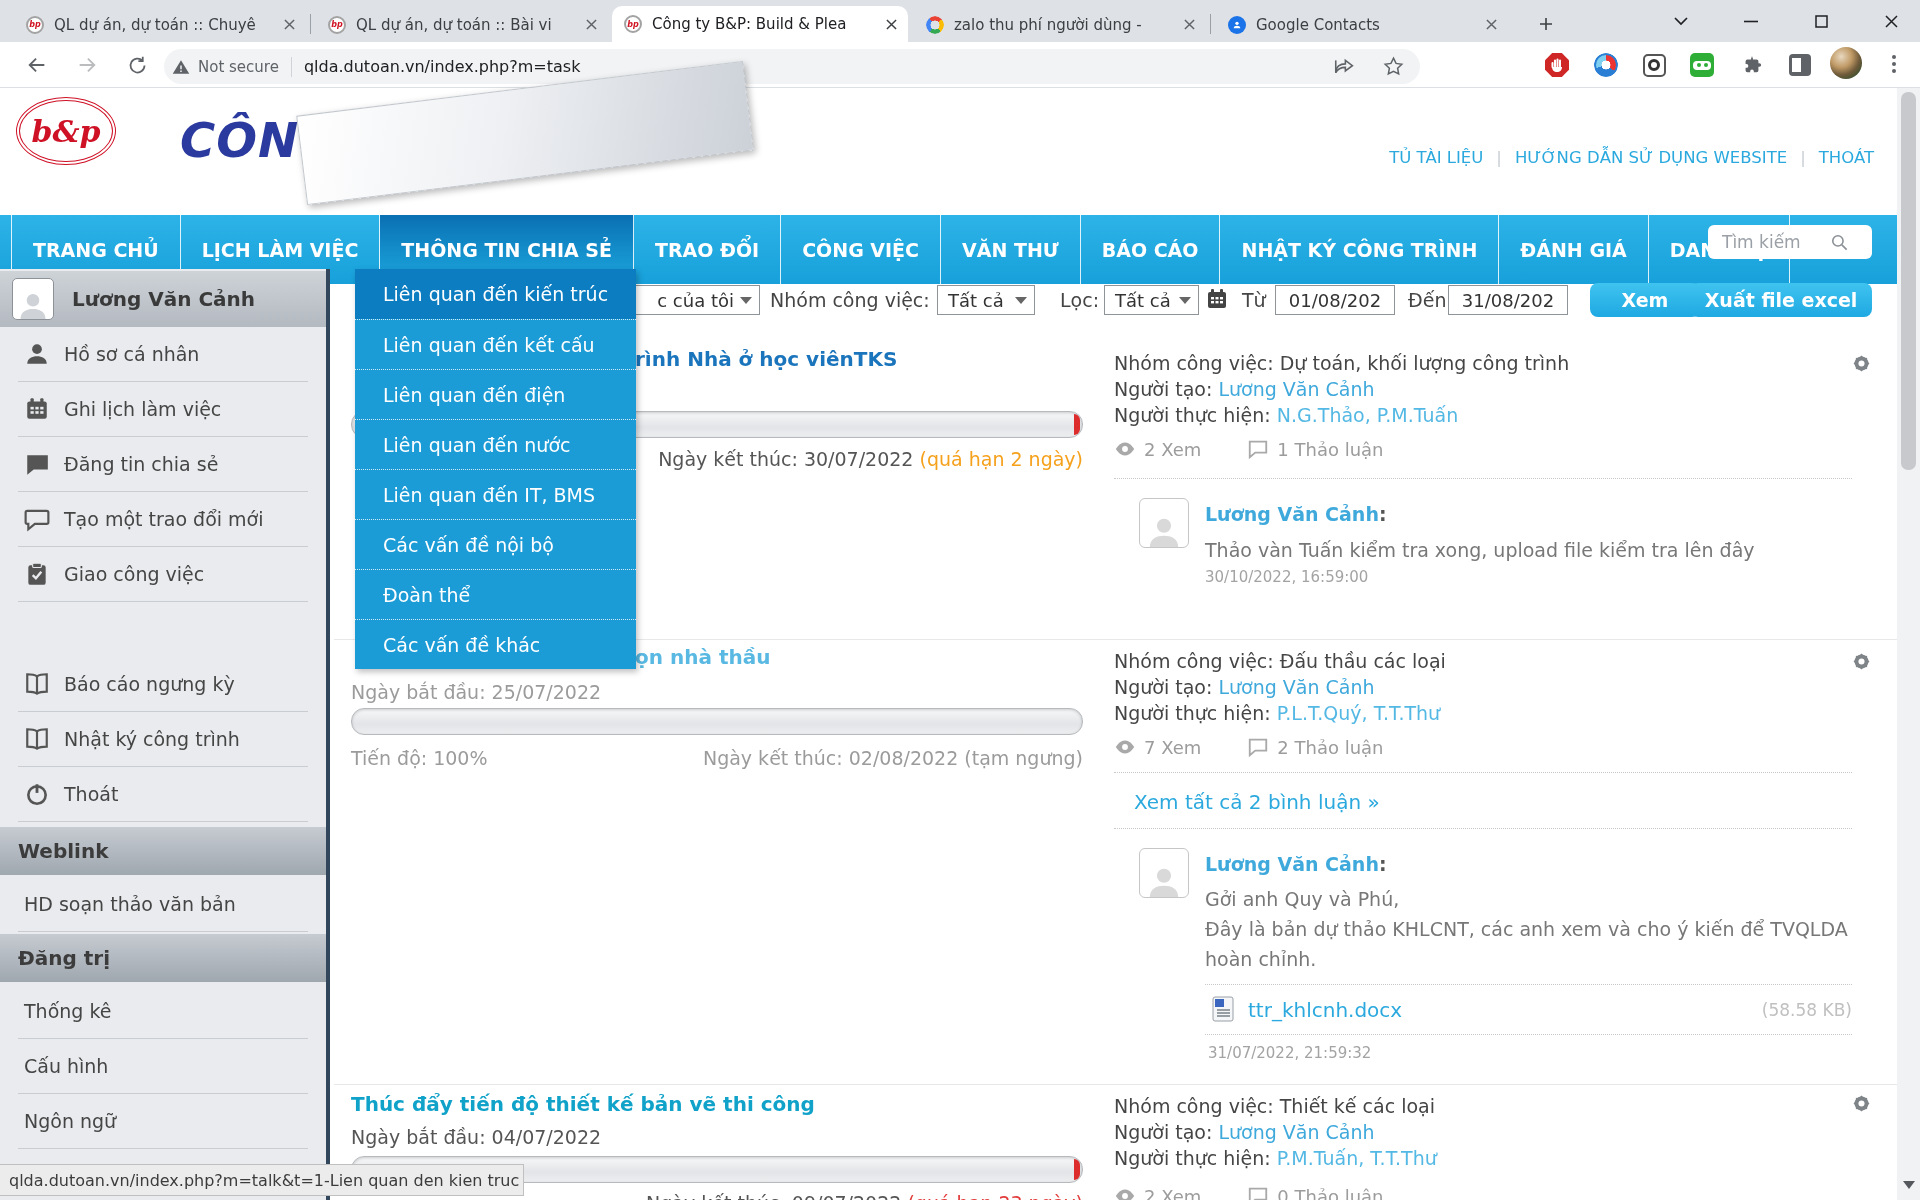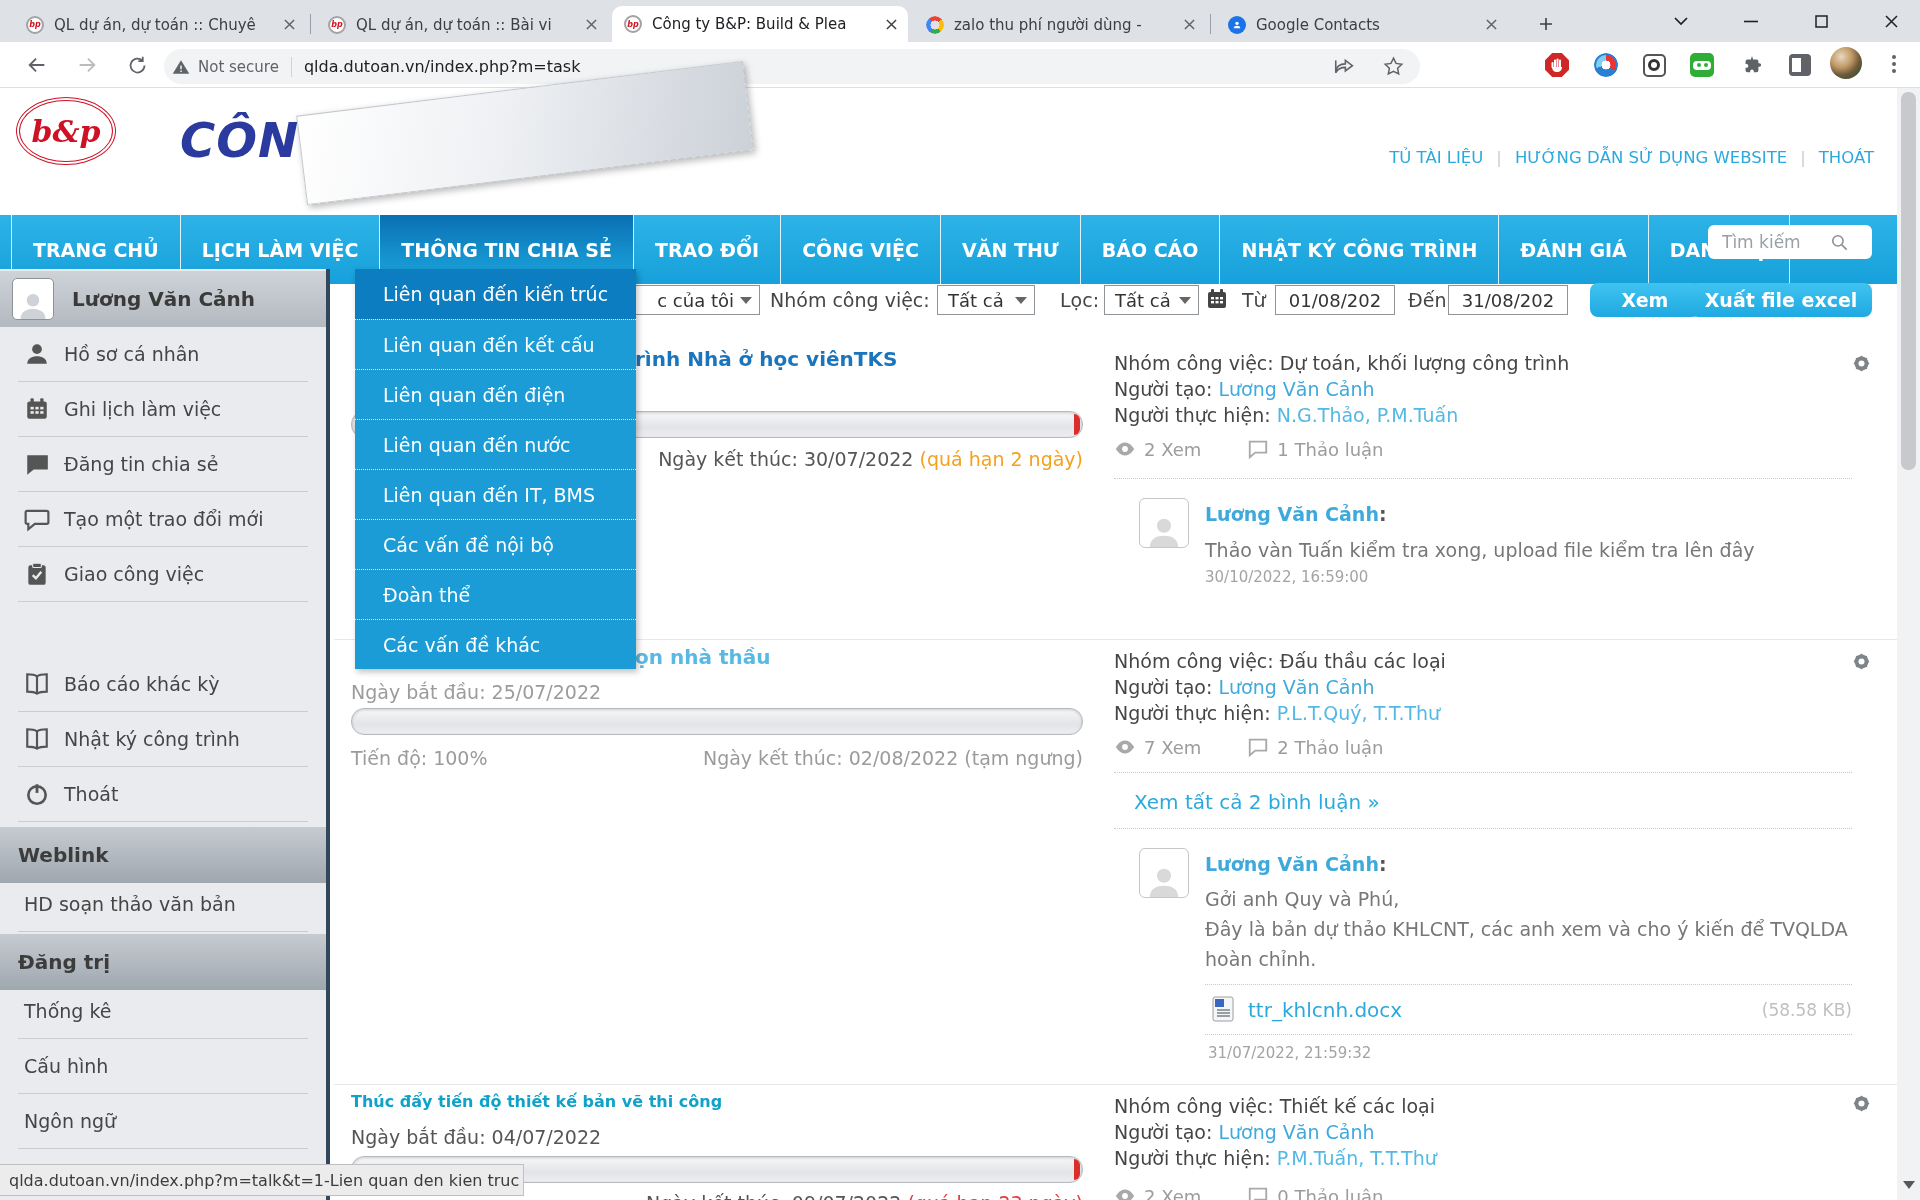--- a/index.html
+++ b/index.html
@@ -57,32 +57,32 @@
   
   .sidebar{left:0;top:269px;width:330px;height:931px;background:#e9ebee;border-right:4px solid #33475c;z-index:20;}
   .userhead{left:0;top:2px;width:326px;height:56px;background:linear-gradient(#ced3d8,#b3b9c0);display:flex;align-items:center;}
   .uavatar{width:42px;height:42px;margin-left:12px;background:#fff;border:1px solid #8d9298;border-radius:5px;display:flex;align-items:flex-end;justify-content:center;overflow:hidden;}
   .uname{margin-left:18px;font-size:20px;font-weight:bold;color:#3a3a3a;}
   .sitem{left:0;width:326px;height:55px;display:flex;align-items:center;}
   .sitem .inner{margin:0 18px;width:290px;height:100%;display:flex;align-items:center;border-bottom:1px solid #c9cdd2;}
   .sitem .sico{width:26px;height:26px;color:#555;margin-left:6px;flex:none;}
   .sitem .slabel{margin-left:14px;font-size:19px;color:#454545;white-space:nowrap;}
   .sitem.noicon .slabel{margin-left:6px;}
-  .sechead{left:0;width:326px;height:56px;background:linear-gradient(#c6cbd1,#9fa7af);display:flex;align-items:center;padding-left:18px;font-size:20px;font-weight:bold;color:#3c3c3c;}
+  .sechead{left:0;width:326px;height:48px;background:linear-gradient(#c6cbd1,#9fa7af);display:flex;align-items:center;padding-left:18px;font-size:20px;font-weight:bold;color:#3c3c3c;}
 
   
   .t{position:absolute;white-space:nowrap;font-size:19px;color:#454545;}
   .blue{color:#3fa9dc;}
   .lblue{color:#54b8e4;}
   .gray{color:#9b9b9b;}
   .orange{color:#f5a11c;}
   .red{color:#e23b3b;}
   .title1{color:#1b75bc;font-weight:bold;font-size:20px;}
   .title2{color:#59b9e2;font-weight:bold;font-size:20px;}
-  .title3{color:#10a2c9;font-weight:bold;font-size:16px;}
+  .title3{color:#10a2c9;font-weight:bold;font-size:20px;}
   .pbar{position:absolute;height:27px;border:1px solid #b6babe;border-radius:13px;background:linear-gradient(#f7f8f9,#e2e4e7 60%,#eceef0);box-shadow:inset 0 1px 3px rgba(0,0,0,.18);}
   .pbar.redtip::after{content:"";position:absolute;right:2px;top:2px;bottom:2px;width:6px;background:#dd2c2c;border-radius:0 11px 11px 0;}
   .dotline{position:absolute;border-top:1px dotted #c9c9c9;}
   .statrow{position:absolute;display:flex;align-items:center;color:#9c9c9c;font-size:18px;}
   .statrow .sic{width:22px;height:22px;color:#a9a9a9;margin-right:8px;}
   .statrow .gap{width:46px;}
   .pavatar{position:absolute;width:50px;height:50px;background:#fff;border:1px solid #c6c6c6;border-radius:6px;display:flex;align-items:flex-end;justify-content:center;overflow:hidden;}
   .ctime{position:absolute;font-size:15px;color:#a3a3a3;white-space:nowrap;}
   .ctext{position:absolute;font-size:19px;color:#777;line-height:30px;}
   .gear{position:absolute;width:27px;height:27px;color:#7f8488;}
@@ -387,21 +387,21 @@
         </span>
     </div>
     <div class="abs sitem" style="top:388px">
         <span class="inner">
       <span class="sico">
             <svg viewBox="0 0 24 24" width="26" height="26">
               <path d="M12 5c-2-1.5-5-2-9-2v16c4 0 7 .5 9 2 2-1.5 5-2 9-2V3c-4 0-7 .5-9 2z" fill="none" stroke="currentColor" stroke-width="2"></path>
               <path d="M12 5v16" stroke="currentColor" stroke-width="2"></path>
             </svg>
           </span>
-      <span class="slabel">Báo cáo khác kỳ</span>
+      <span class="slabel">Báo cáo ngưng kỳ</span>
         </span>
     </div>
     <div class="abs sitem" style="top:443px">
         <span class="inner">
       <span class="sico">
             <svg viewBox="0 0 24 24" width="26" height="26">
               <path d="M12 5c-2-1.5-5-2-9-2v16c4 0 7 .5 9 2 2-1.5 5-2 9-2V3c-4 0-7 .5-9 2z" fill="none" stroke="currentColor" stroke-width="2"></path>
               <path d="M12 5v16" stroke="currentColor" stroke-width="2"></path>
             </svg>
           </span>

